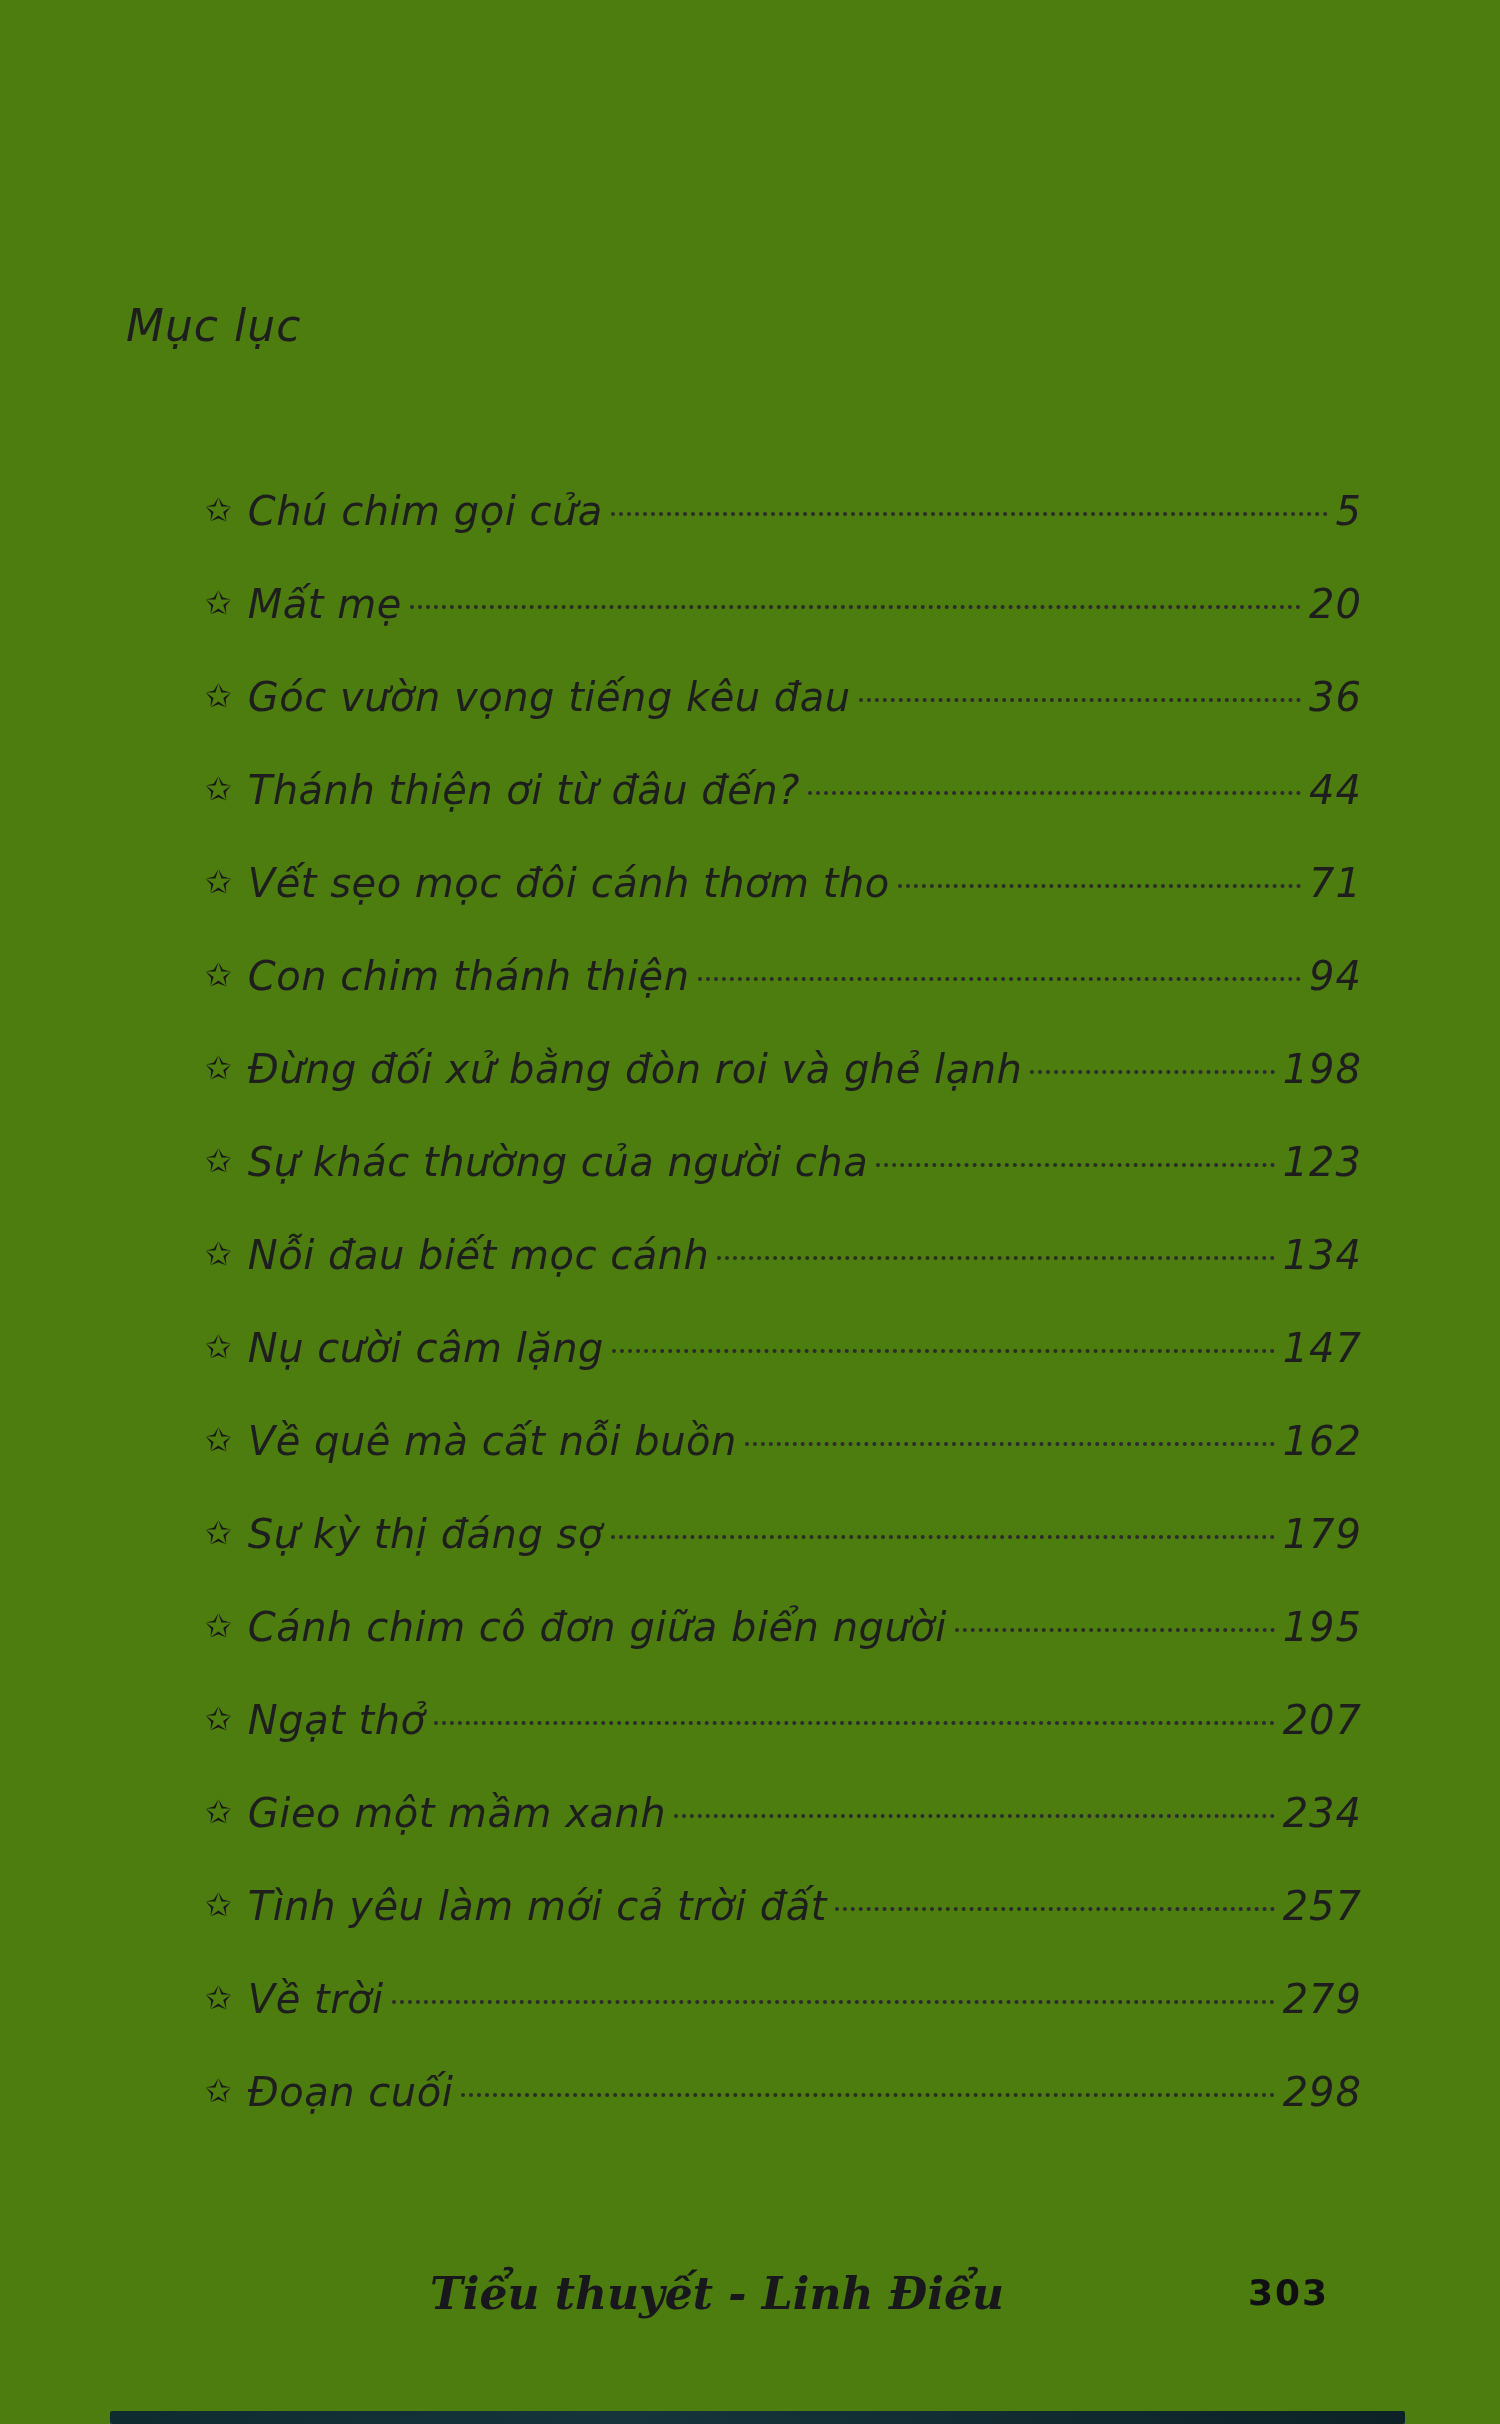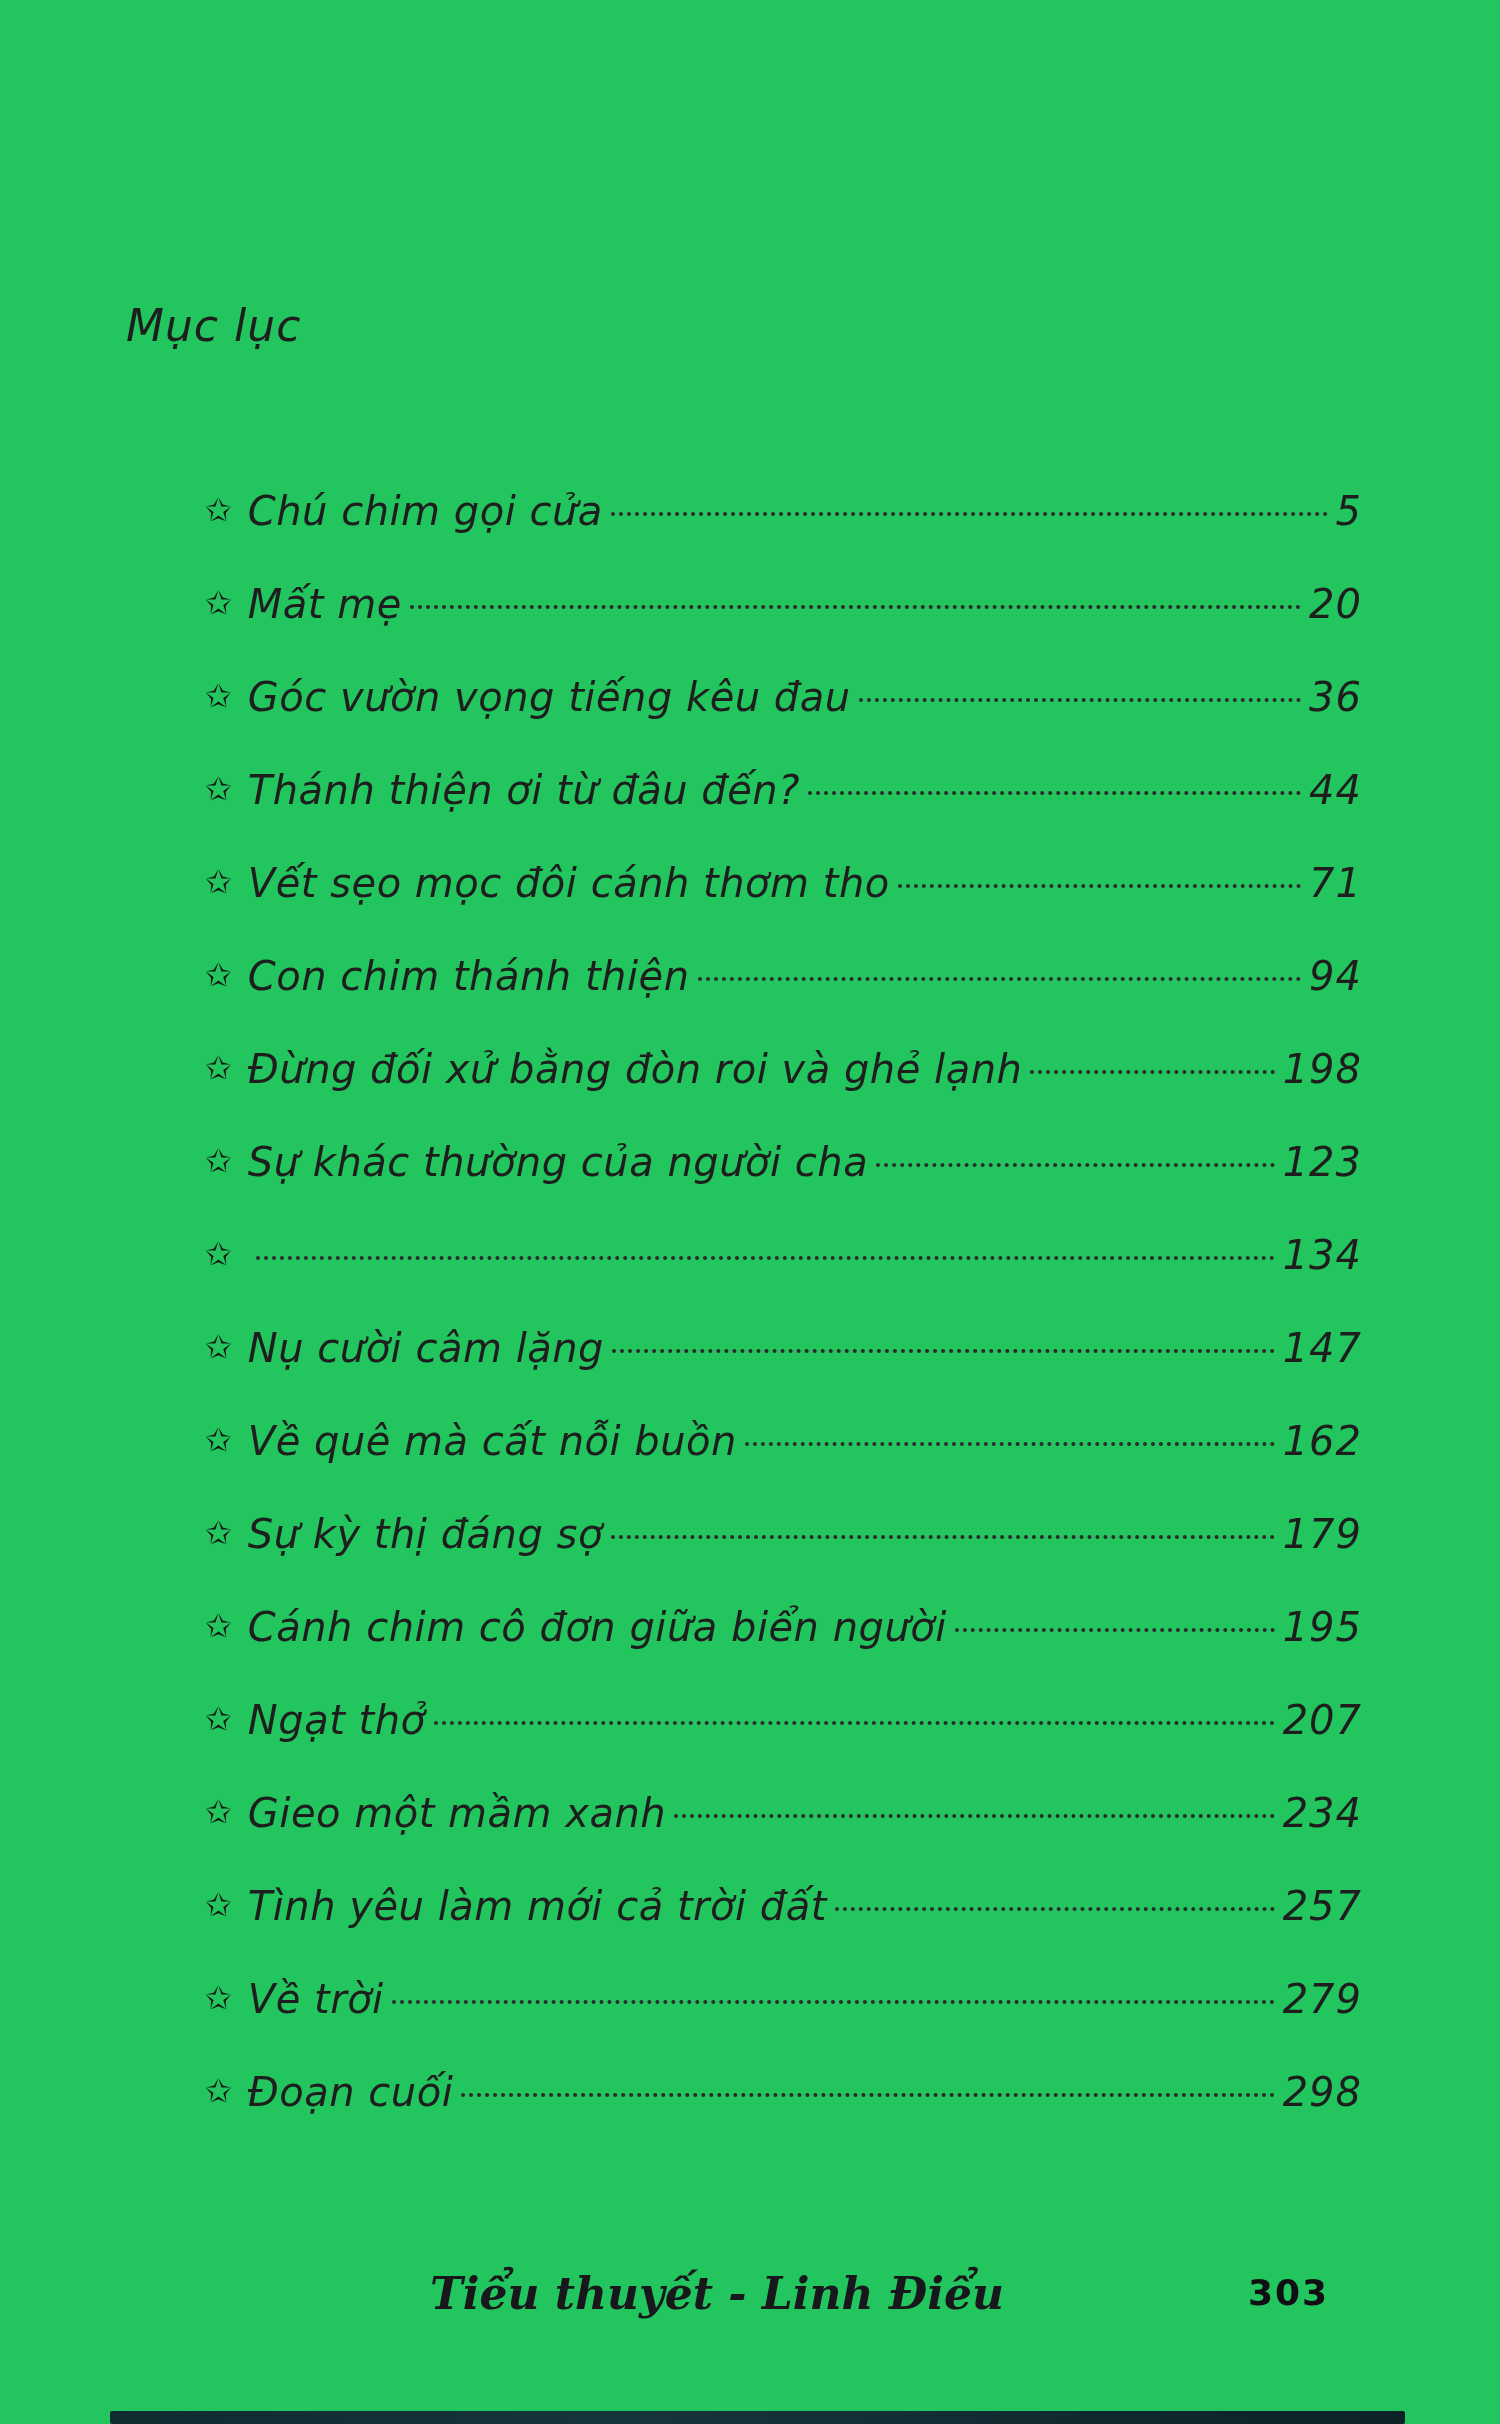--- a/index.html
+++ b/index.html
@@ -5,21 +5,21 @@
   html, body {
     margin: 0;
     padding: 0;
     background: #d8d8d4;
   }
   .page {
     position: relative;
     width: 1500px;
     height: 2424px;
     margin: 0 auto;
-    background: #22c55e;
+    background: #4d7c0f;
     color: #1e1e1e;
     font-family: "DejaVu Sans", sans-serif;
     overflow: hidden;
   }
   .heading {
     position: absolute;
     top: 300px;
     left: 126px;
     font-size: 44px;
     font-style: italic;
@@ -149,20 +149,21 @@
 
     <div class="toc-row">
       <span class="star">✩</span>
       <span class="title">Sự khác thường của người cha</span>
       <span class="leader"></span>
       <span class="pagenum">123</span>
     </div>
 
     <div class="toc-row">
       <span class="star">✩</span>
+      <span class="title">Nỗi đau biết mọc cánh</span>
       <span class="leader"></span>
       <span class="pagenum">134</span>
     </div>
 
     <div class="toc-row">
       <span class="star">✩</span>
       <span class="title">Nụ cười câm lặng</span>
       <span class="leader"></span>
       <span class="pagenum">147</span>
     </div>

